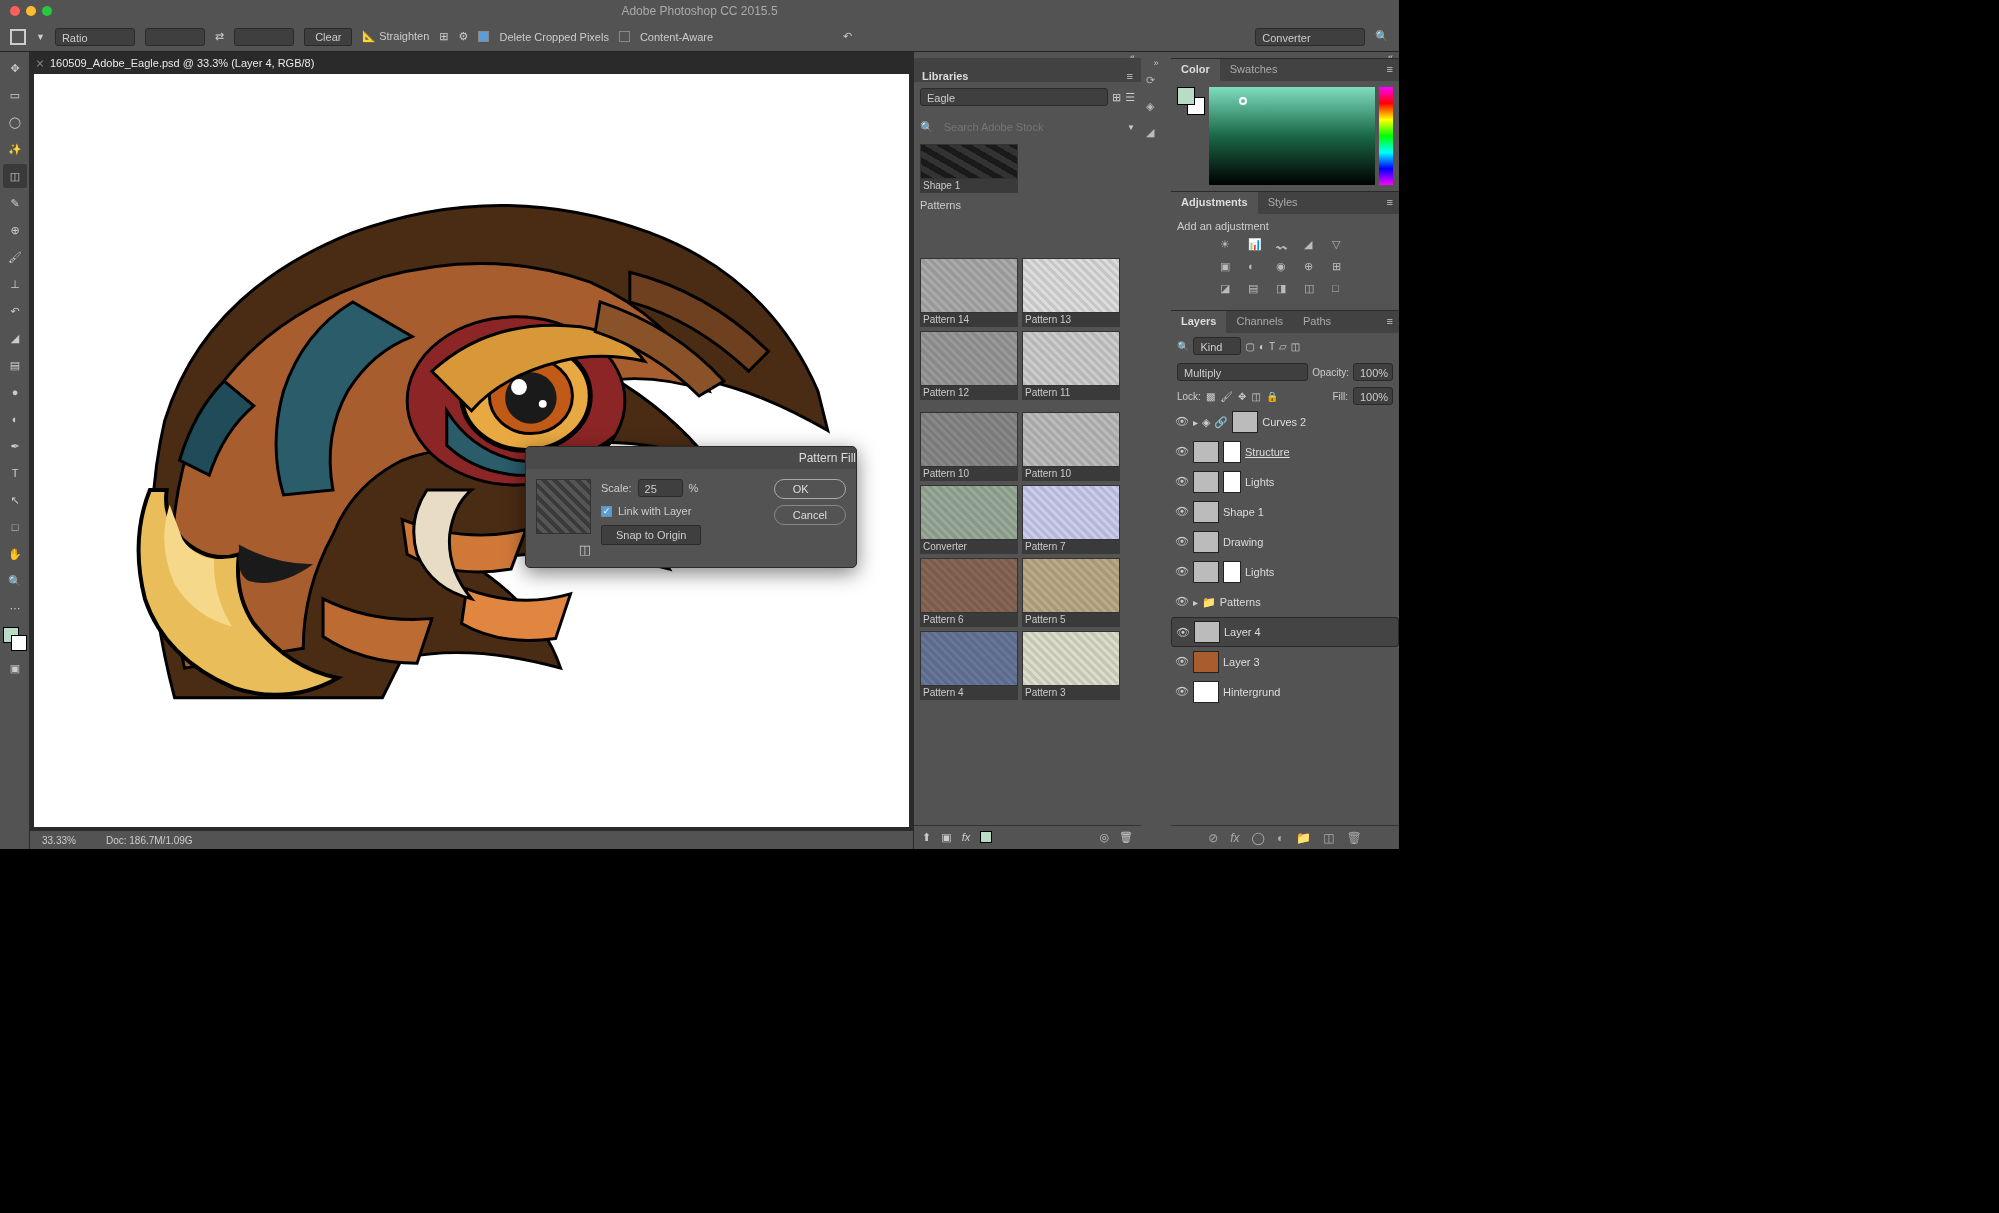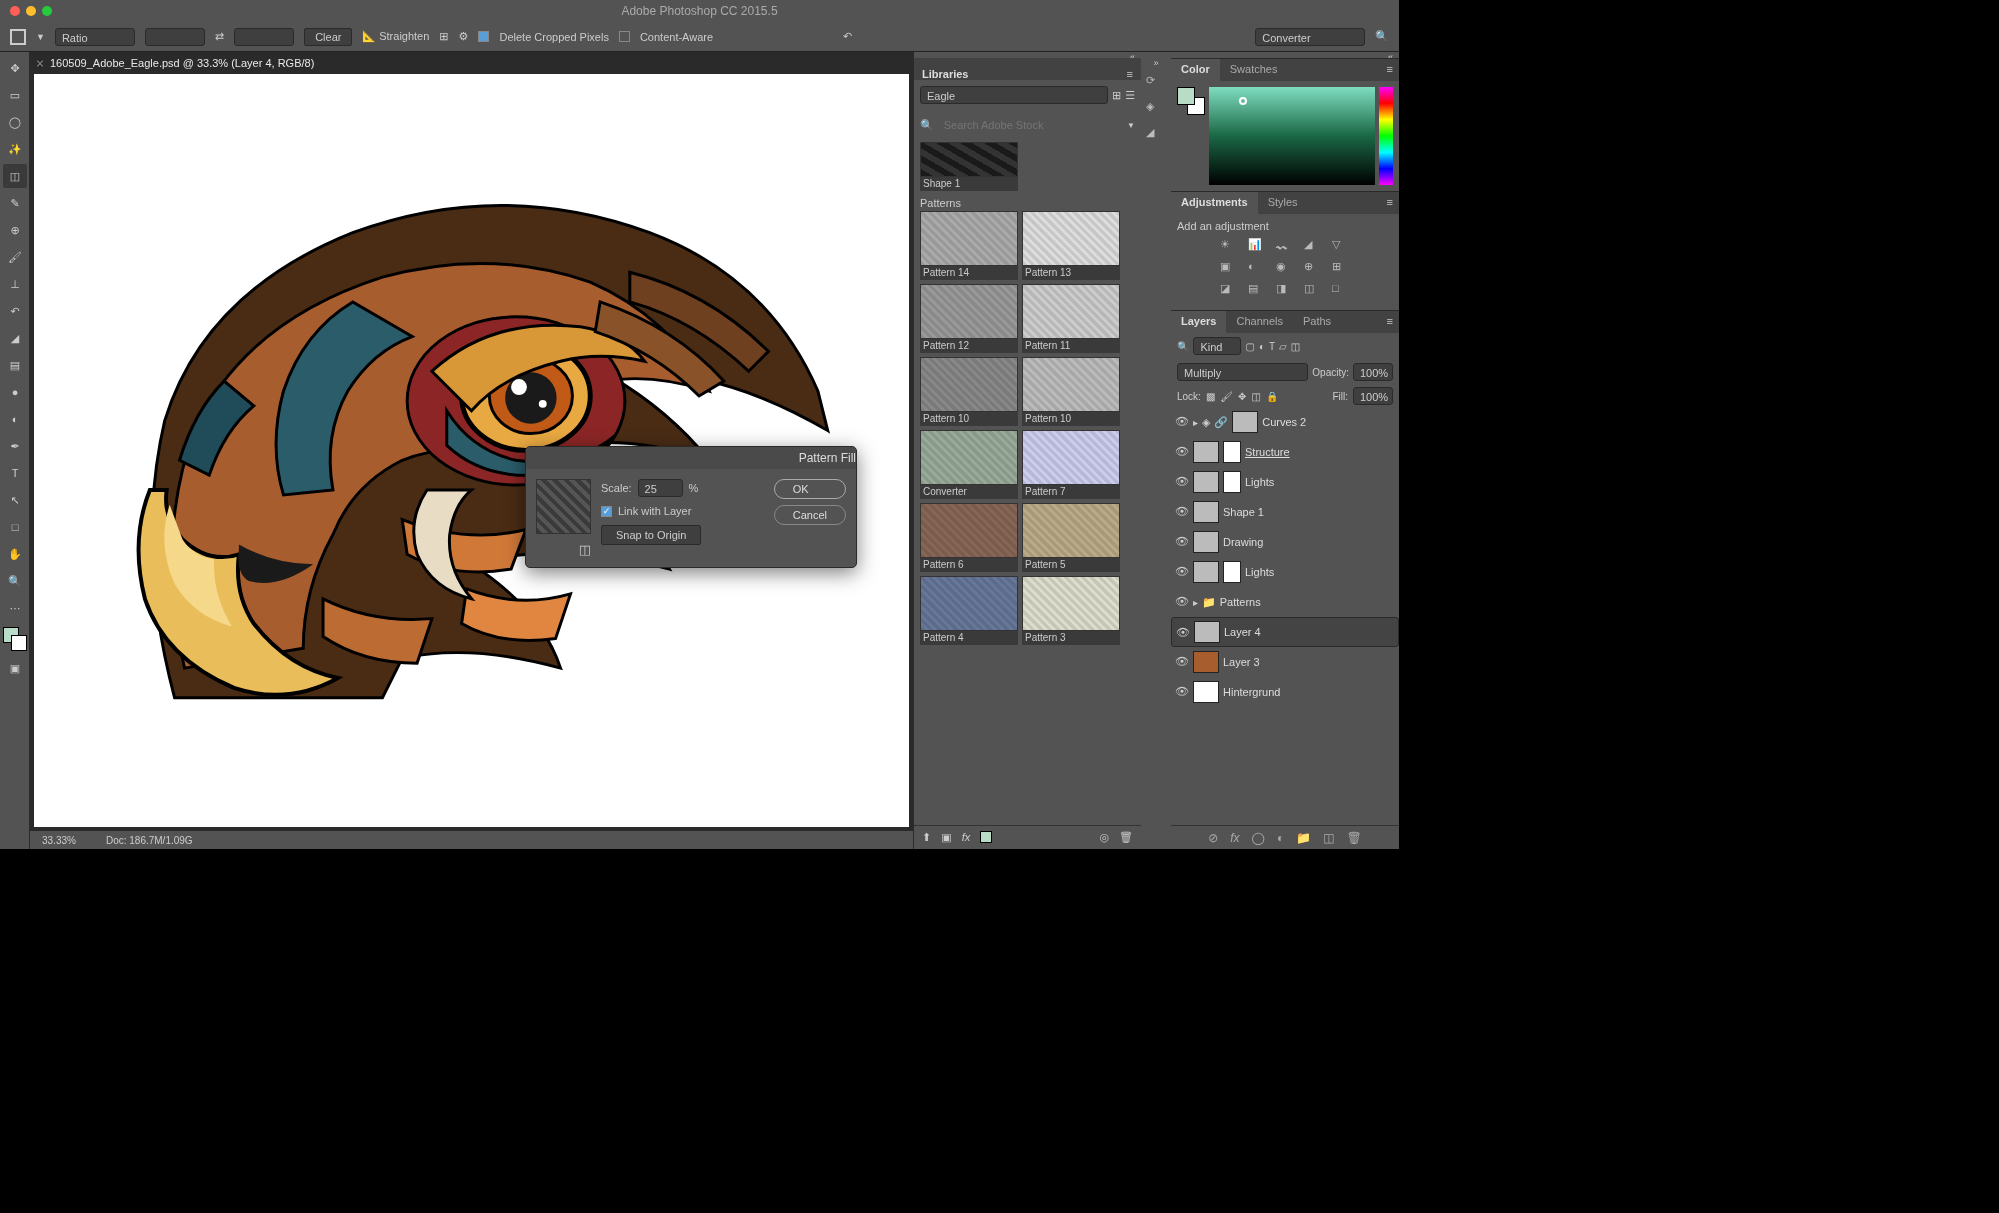--- a/index.html
+++ b/index.html
@@ -28,21 +28,21 @@
 .dialog{position:absolute;left:525px;top:446px;width:332px;background:#535353;border:1px solid #2a2a2a;border-radius:5px;box-shadow:0 5px 20px rgba(0,0,0,0.5);}
 .dlg-title{height:22px;text-align:right;line-height:22px;color:#ddd;font-size:12px;background:#4a4a4a;border-radius:5px 5px 0 0;}
 .dlg-body{padding:10px;display:flex;gap:10px;}
 .dlg-pat{width:55px;height:55px;background:repeating-linear-gradient(45deg,#3a3a3a 0 4px,#555 4px 8px);border:1px solid #333;}
 .dlg-grp{flex:1;}
 .dlg-row{display:flex;align-items:center;gap:6px;margin-bottom:8px;}
 .dlg-btns{display:flex;flex-direction:column;gap:6px;}
 .pill{border:1px solid #888;border-radius:12px;padding:3px 18px;cursor:pointer;font-size:11px;color:#ddd;}
 .pill.pri{border:1px solid #aaa;}
 .lib-panel{width:228px;background:#535353;border-left:1px solid #2a2a2a;display:flex;flex-direction:column;}
-.panel-hdr{height:22px;display:flex;align-items:flex-end;padding:0 8px;background:#424242;}
+.panel-hdr{height:22px;display:flex;align-items:flex-start;padding:12px 8px;background:#424242;}
 .panel-hdr .tabt{font-size:11px;color:#ddd;font-weight:600;}
 .lib-ctrl{padding:6px;display:flex;gap:4px;align-items:center;}
 .lib-grid{flex:1;overflow:auto;padding:2px 6px;}
 .lib-sec{margin-bottom:4px;}
 .lib-sec-t{font-size:11px;color:#ccc;padding:2px 0;}
 .pat-row{display:flex;gap:4px;}
 .pat{width:98px;}
 .pat-thumb{height:55px;background:#888;border:1px solid #333;}
 .pat-label{height:14px;background:#3a3a3a;font-size:10px;color:#ccc;padding:1px 3px;overflow:hidden;}
 .lib-foot{height:24px;display:flex;align-items:center;justify-content:space-between;padding:0 8px;border-top:1px solid #333;}
@@ -229,31 +229,31 @@
       </div>
       <div class="lib-grid">
         <div class="lib-sec">
           <div class="pat" style="width:98px">
             <div class="pat-thumb" style="height:35px;background:repeating-linear-gradient(30deg,#1a1a1a 0 6px,#333 6px 12px)"></div>
             <div class="pat-label">Shape 1</div>
           </div>
         </div>
         <div class="lib-sec-t">Patterns</div>
         <div id="pat-grid">
-            <div class="pat-row" style="margin-bottom: 4px;">
+            <div class="pat-row" style="margin-bottom: 4px; margin-top: 45px;">
               <div class="pat">
                 <div class="pat-thumb" style="background:#aaa repeating-linear-gradient(45deg,rgba(0,0,0,.1) 0 3px,transparent 3px 6px)"></div>
                 <div class="pat-label">Pattern 14</div>
               </div>
               <div class="pat">
                 <div class="pat-thumb" style="background:#ddd repeating-linear-gradient(45deg,rgba(0,0,0,.1) 0 3px,transparent 3px 6px)"></div>
                 <div class="pat-label">Pattern 13</div>
               </div>
             </div>
-            <div class="pat-row" style="margin-bottom: 4px;">
+            <div class="pat-row" style="margin-bottom: 12px;">
               <div class="pat">
                 <div class="pat-thumb" style="background:#999 repeating-linear-gradient(45deg,rgba(0,0,0,.1) 0 3px,transparent 3px 6px)"></div>
                 <div class="pat-label">Pattern 12</div>
               </div>
               <div class="pat">
                 <div class="pat-thumb" style="background:#ccc repeating-linear-gradient(45deg,rgba(0,0,0,.1) 0 3px,transparent 3px 6px)"></div>
                 <div class="pat-label">Pattern 11</div>
               </div>
             </div>
             <div class="pat-row" style="margin-bottom: 4px;">

